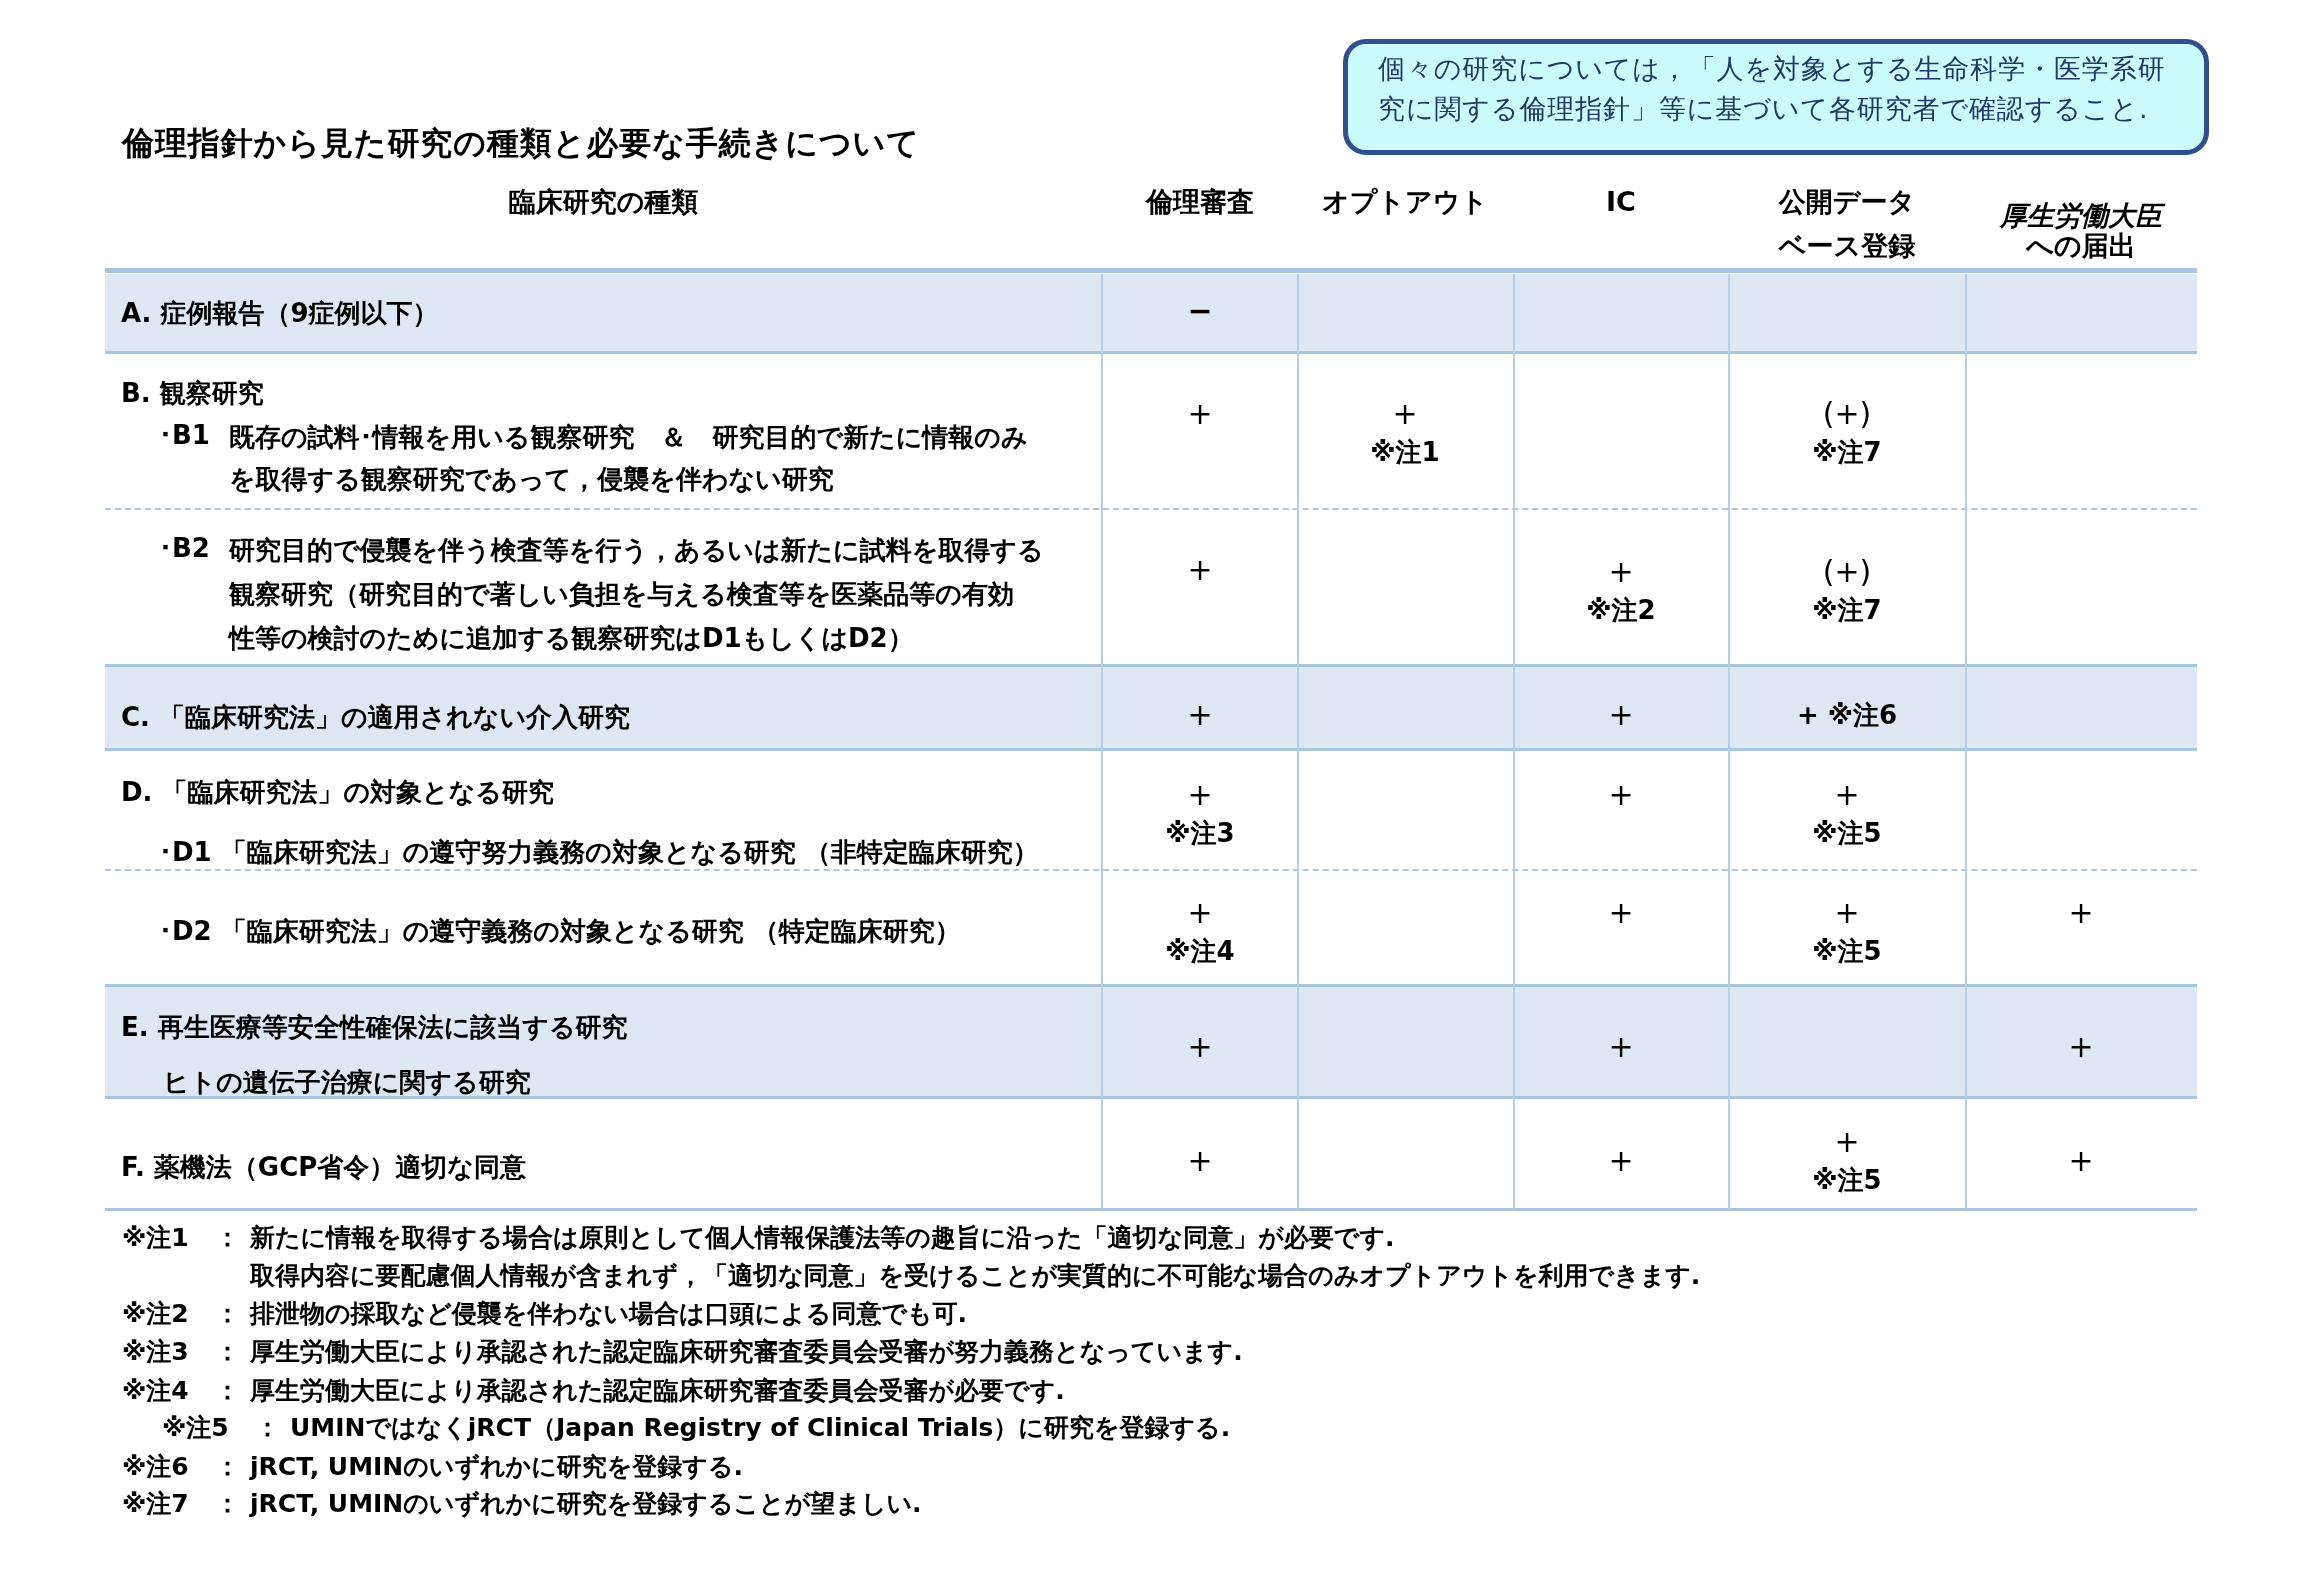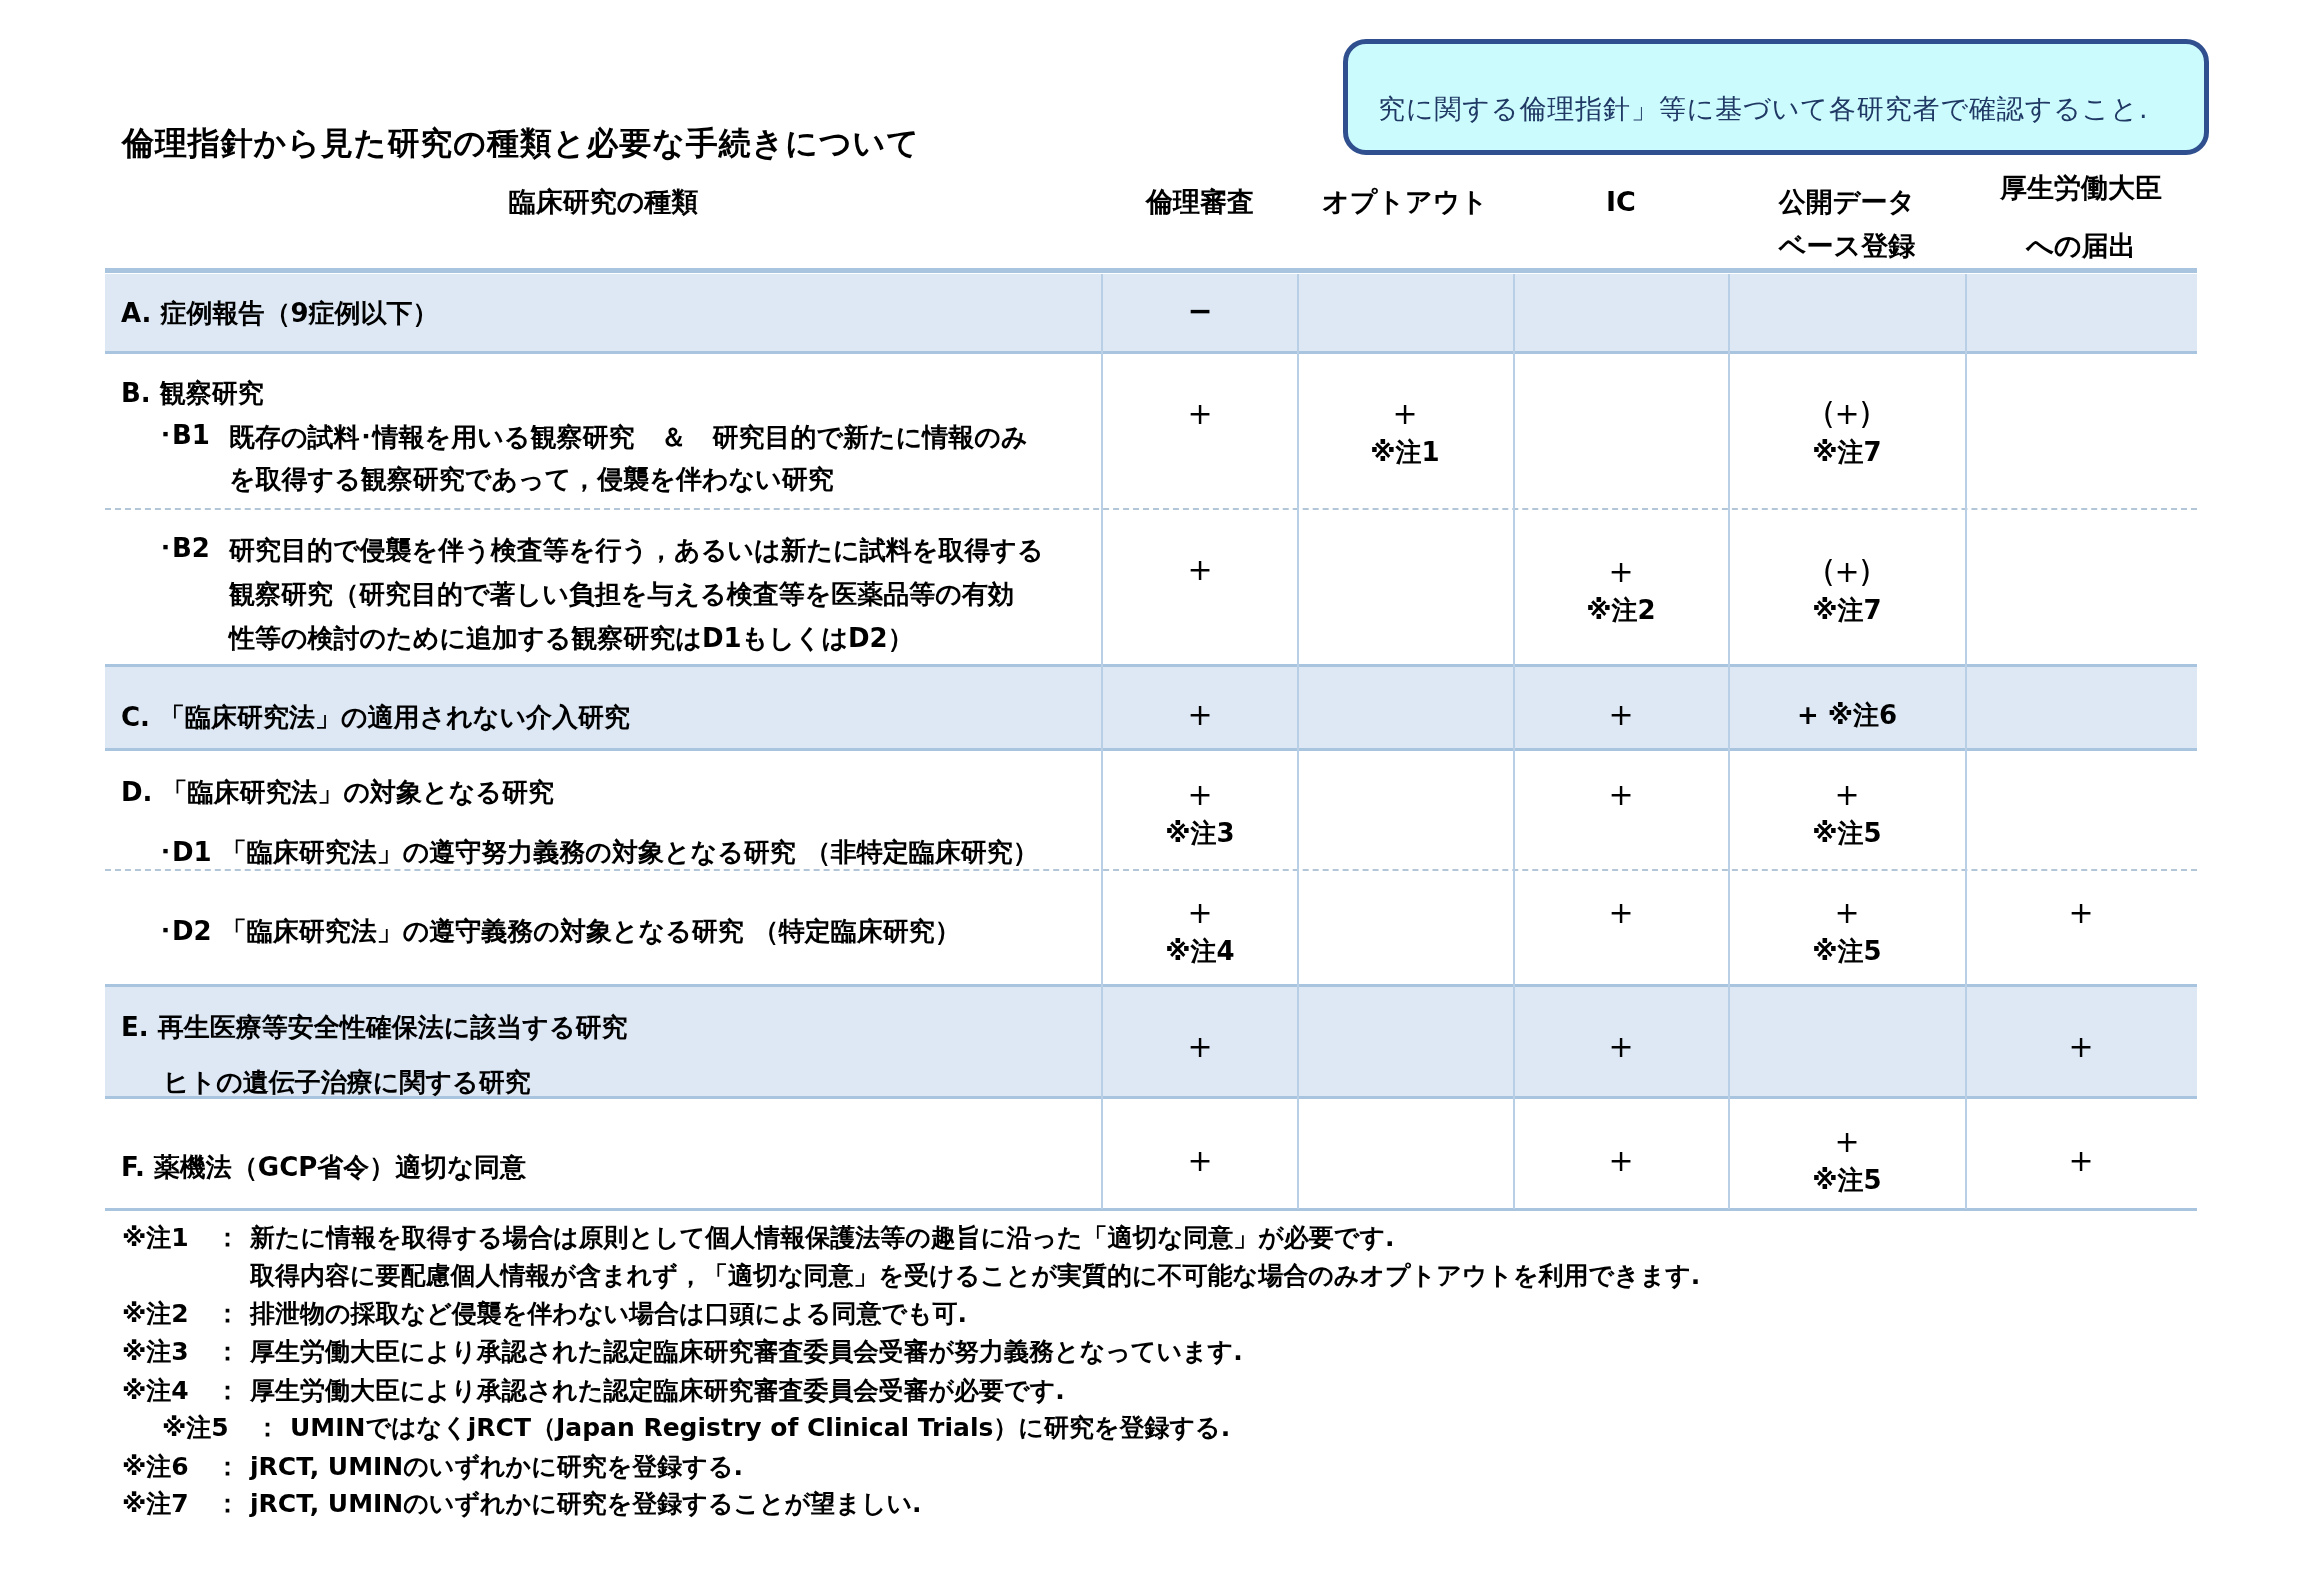--- a/index.html
+++ b/index.html
@@ -23,30 +23,31 @@
   .note { position: absolute; left: 122px; font-size: 25px; font-weight: bold; white-space: nowrap; }
   .note .lbl { display: inline-block; width: 83px; }
   .note .colon { display: inline-block; width: 45px; text-align: center; }
 </style>
 </head>
 <body>
 
 <div class="abs title">倫理指針から見た研究の種類と必要な手続きについて</div>
 
 <div class="abs notebox">
+  <div class="line" style="top:7px;">個々の研究については，「人を対象とする生命科学・医学系研</div>
   <div class="line" style="top:47px;">究に関する倫理指針」等に基づいて各研究者で確認すること.</div>
 </div>
 
 <div class="abs hdr" style="left:105px; width:997px; top:180px;">臨床研究の種類</div>
 <div class="abs hdr" style="left:1102px; width:196px; top:180px;">倫理審査</div>
 <div class="abs hdr" style="left:1297px; width:216px; top:180px;">オプトアウト</div>
 <div class="abs hdr" style="left:1513px; width:216px; top:180px;">IC</div>
 <div class="abs hdr" style="left:1729px; width:236px; top:180px;">公開データ</div>
 <div class="abs hdr" style="left:1729px; width:236px; top:224px;">ベース登録</div>
-<div class="abs hdr" style="left:1965px; width:232px; top:166px;">厚生労働大臣</div>
+<div class="abs hdr" style="left:1965px; width:232px; top:194px;font-style:italic;">厚生労働大臣</div>
 <div class="abs hdr" style="left:1965px; width:232px; top:224px;">への届出</div>
 
 <div class="abs headline"></div>
 
 <div class="abs row shaded" style="top:274px; height:78px;"></div>
 <div class="abs row shaded" style="top:665px; height:84px;"></div>
 <div class="abs row shaded" style="top:984px; height:113px;"></div>
 
 <div class="hline" style="top:351px;"></div>
 <div class="dline" style="top:508px;"></div>

